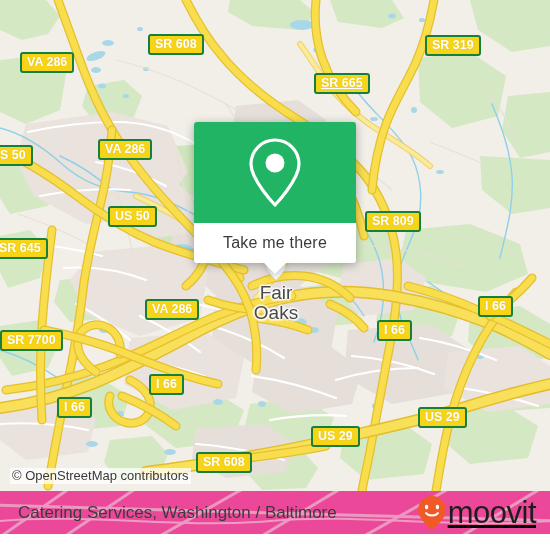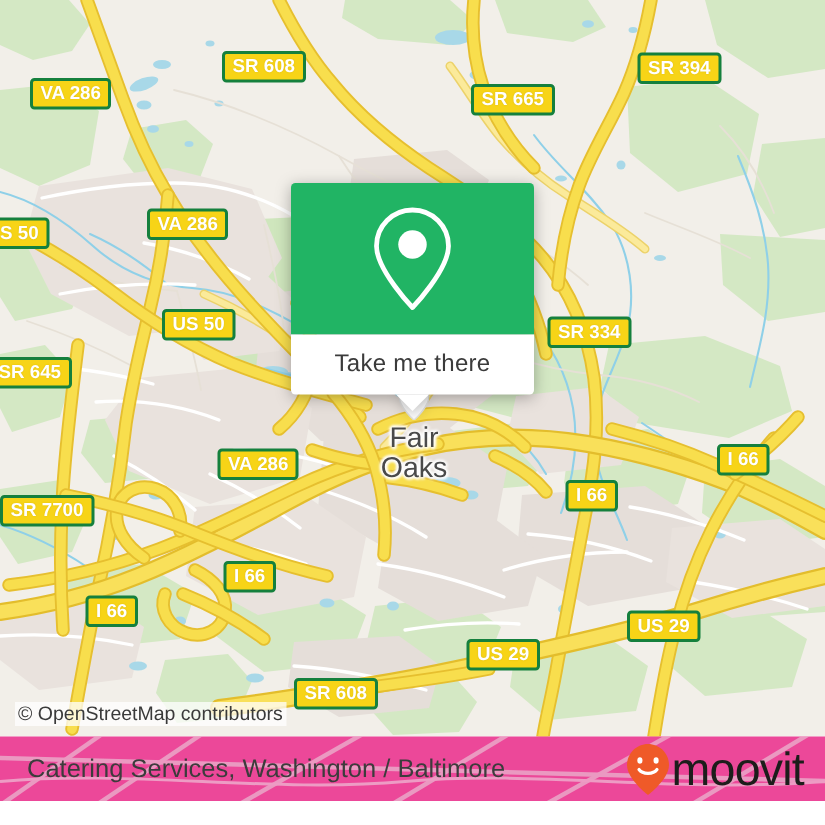--- a/index.html
+++ b/index.html
@@ -95,21 +95,21 @@
     position:absolute;left:0;top:491px;width:550px;height:43px;
     background:#ec4899;overflow:hidden;
   }
   #footer-watermark{position:absolute;left:0;top:0;width:550px;height:59px;opacity:.5;}
   #footer-title{
     position:absolute;left:18px;top:50%;transform:translateY(-50%);
     font-size:17px;color:#3c3c3c;white-space:nowrap;
   }
   #brand{
     position:absolute;right:14px;top:50%;transform:translateY(-50%);
-    display:flex;align-items:center;gap:1px;
+    display:flex;align-items:center;gap:1px;text-decoration:underline;
   }
   #brand-name{
     font-size:31px;color:#1d1d1b;letter-spacing:-.5px;line-height:31px;
   }
 </style>
 </head>
 <body>
 
 <div id="app">
 
@@ -339,27 +339,27 @@
       <path class="trunk" d="M122,396 C142,404 160,414 176,426"></path>
     </svg>
 
     <svg style="position:absolute;left:266px;top:254px;width:20px;height:26px;z-index:20;" viewBox="0 0 20 26">
       <path d="M10,0 C4.5,0 0,4.5 0,10 C0,17.5 10,26 10,26 C10,26 20,17.5 20,10 C20,4.5 15.5,0 10,0 Z" fill="#ffffff" stroke="#e4e4e4" stroke-width="1"></path>
     </svg>
 
     <div id="shields">
         <div class="shield" style="left: 20px; top: 52px;">VA 286</div>
         <div class="shield" style="left: 148px; top: 34px;">SR 608</div>
-        <div class="shield" style="left: 314px; top: 56px;">SR 665</div>
-        <div class="shield" style="left: 425px; top: 35px;">SR 394</div>
+        <div class="shield" style="left: 314px; top: 73px; text-decoration: underline;">SR 665</div>
+        <div class="shield" style="left: 425px; top: 35px;">SR 319</div>
         <div class="shield" style="left: 98px; top: 139px;">VA 286</div>
         <div class="shield" style="left: -7px; top: 145px;">S 50</div>
         <div class="shield" style="left: 108px; top: 206px;">US 50</div>
         <div class="shield" style="left: -8px; top: 238px;">SR 645</div>
-        <div class="shield" style="left: 365px; top: 211px;">SR 334</div>
+        <div class="shield" style="left: 365px; top: 211px;">SR 809</div>
         <div class="shield" style="left: 145px; top: 299px;">VA 286</div>
         <div class="shield" style="left: 478px; top: 296px;">I 66</div>
         <div class="shield" style="left: 0; top: 330px;">SR 7700</div>
         <div class="shield" style="left: 377px; top: 320px;">I 66</div>
         <div class="shield" style="left: 149px; top: 374px;">I 66</div>
         <div class="shield" style="left: 57px; top: 397px;">I 66</div>
         <div class="shield" style="left: 418px; top: 407px;">US 29</div>
         <div class="shield" style="left: 311px; top: 426px;">US 29</div>
         <div class="shield" style="left: 196px; top: 452px;">SR 608</div>
       </div>

